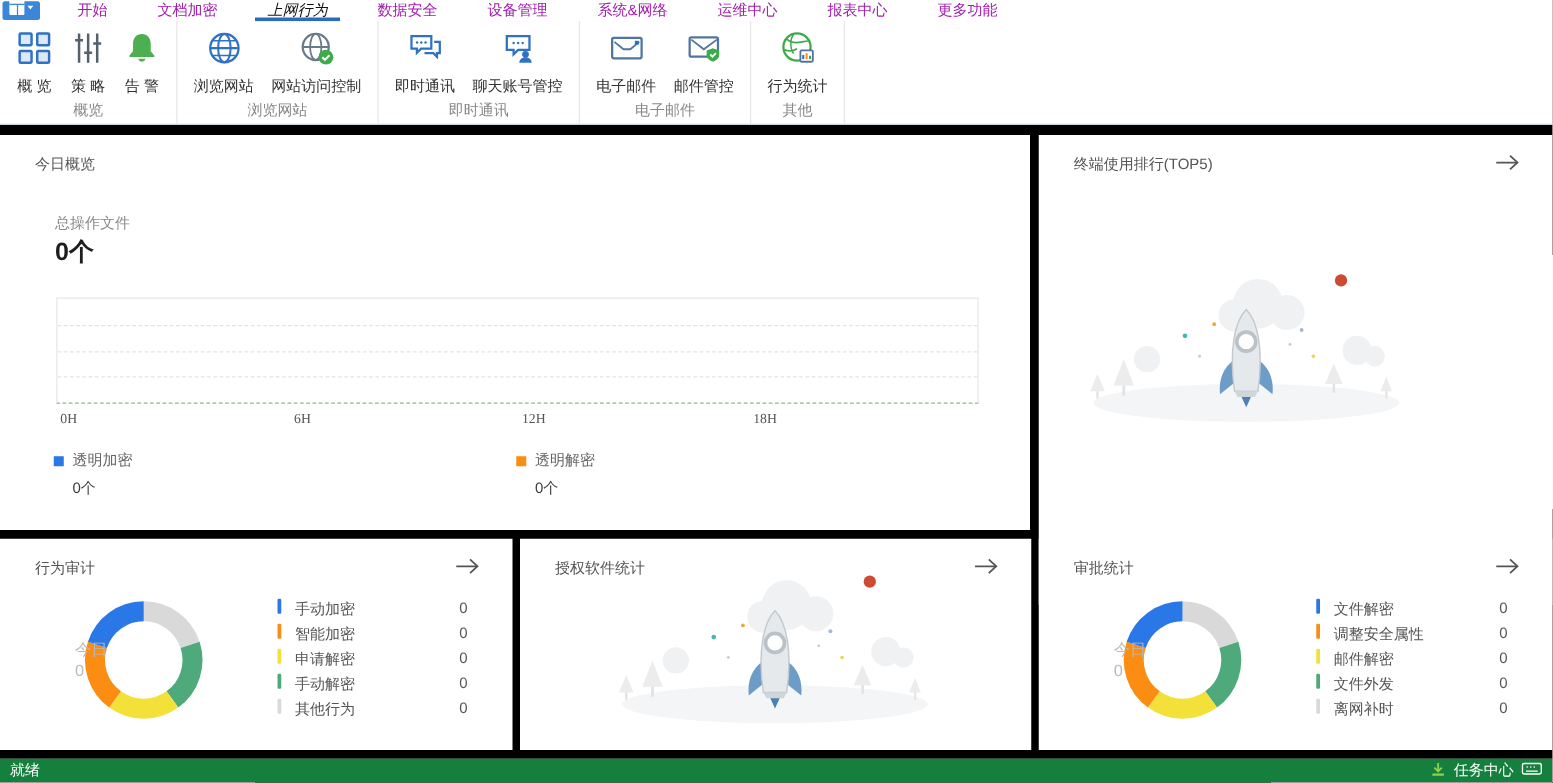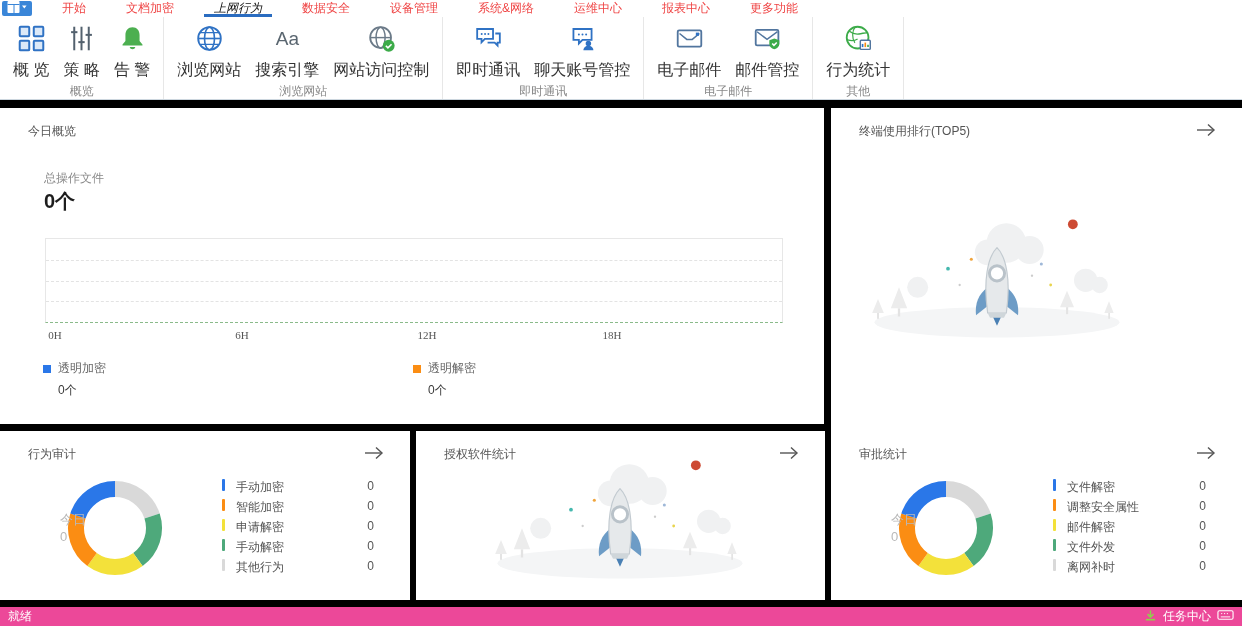--- a/index.html
+++ b/index.html
@@ -6,33 +6,33 @@
   html,body { width:1242px; height:626px; overflow:hidden; background:#eef0f1;
     font-family:"Liberation Sans","DejaVu Sans",sans-serif; }
   .app { position:relative; width:1242px; height:626px; }
 
   
   .menubar { position:absolute; left:0; top:0; right:0; height:17px; background:#fff;
     display:flex; align-items:center; }
   .app-menu-button { width:30px; height:15px; margin:1px 0 1px 2px; background:#3a86d8;
     border-radius:2px; display:flex; align-items:center; justify-content:center; cursor:pointer; }
   .tabs { display:flex; align-items:flex-start; height:17px; margin-left:20px; }
-  .tab { font-size:12px; color:#ef4444; padding:1px 10px 1px; margin-right:20px; height:17px;
+  .tab { font-size:12px; color:#a21caf; padding:1px 10px 1px; margin-right:20px; height:17px;
     line-height:14px; border-bottom:3px solid transparent; white-space:nowrap; cursor:pointer; }
   .tab.selected { border-bottom-color:#2a6cc0; color:#111;font-style:italic; }
 
   
   .ribbon { position:absolute; left:0; top:17px; right:0; height:83px; background:#fff;
     border-bottom:1px solid #ccd6de; display:flex; }
   .rgroup { display:flex; flex-direction:column; border-right:1px solid #e7e7e7; padding:0 6px; }
   .rbuttons { display:flex; flex:1; align-items:flex-start; }
   .rbtn { display:flex; flex-direction:column; align-items:center; padding:7px 7px 0;
     cursor:pointer; }
   .rbtn svg { width:29px; height:29px; }
-  .rbtn .rlabel { font-size:16px; color:#333; margin-top:3px; white-space:nowrap; }
+  .rbtn .rlabel { font-size:12px; color:#333; margin-top:3px; white-space:nowrap; }
   .rgroup-label { text-align:center; font-size:12px; color:#888; padding:2px 0 6px; }
 
   
   .main { position:absolute; left:0; top:100px; right:0; height:507px; background:#000000; }
   .card { position:absolute; background:#fff; }
   .card-title { position:absolute; left:28px; top:15px; font-size:12px; color:#555; }
   .card-arrow { position:absolute; right:26px; top:15px; cursor:pointer; }
 
   .card-today    { left:0;     top:8px;   width:824px; height:316px; }
   .card-terminal { left:831px; top:8px;   width:411px; height:376px; }
@@ -61,21 +61,21 @@
     font-size:13px; line-height:17px; pointer-events:none; }
   .dlegend { position:absolute; left:222px; right:36px; top:48px; }
   .dlegend-row { display:flex; align-items:flex-start; height:20px; }
   .dmark { width:3px; height:12px; border-radius:1px; margin-right:11px; flex:0 0 3px; }
   .dlabel { font-size:12px; color:#555; white-space:nowrap; }
   .dvalue { margin-left:auto; font-size:12px; color:#555; }
 
   .illu { position:absolute; }
 
   
-  .statusbar { position:absolute; left:0; right:0; bottom:0; height:19px; background:#ec4899;
+  .statusbar { position:absolute; left:0; right:0; bottom:0; height:19px; background:#15803d;
     color:#fff; display:flex; align-items:center; font-size:12px; padding:0 8px; }
   .sb-right { margin-left:auto; display:flex; align-items:center; gap:6px; }
   .sb-task { cursor:pointer; }
 </style>
 </head>
 <body>
 
 <div class="app">
 
   <div class="menubar">
@@ -140,26 +140,20 @@
       <div class="rgroup">
         <div class="rbuttons">
           <div class="rbtn">
             <span><svg viewBox="0 0 32 32" fill="none" stroke="#2f72c4" stroke-width="2">
                 <circle cx="16" cy="16" r="12.5"></circle>
                 <ellipse cx="16" cy="16" rx="5.5" ry="12.5" stroke-width="1.8"></ellipse>
                 <line x1="3.5" y1="16" x2="28.5" y2="16" stroke-width="1.8"></line>
                 <path d="M6 9.5h20M6 22.5h20" stroke-width="1.5"></path>
               </svg></span>
             <span class="rlabel">浏览网站</span>
-          </div>
-          <div class="rbtn">
-            <span><svg viewBox="0 0 32 32">
-                <text x="16" y="23" text-anchor="middle" font-size="21" fill="#5a6670" font-family="Liberation Sans, sans-serif">Aa</text>
-              </svg></span>
-            <span class="rlabel">搜索引擎</span>
           </div>
           <div class="rbtn">
             <span><svg viewBox="0 0 32 32" fill="none">
                 <circle cx="15" cy="15" r="11.5" stroke="#6b7a88" stroke-width="2"></circle>
                 <ellipse cx="15" cy="15" rx="5" ry="11.5" stroke="#6b7a88" stroke-width="1.6"></ellipse>
                 <line x1="3.5" y1="15" x2="26.5" y2="15" stroke="#6b7a88" stroke-width="1.6"></line>
                 <circle cx="24" cy="24" r="6.5" fill="#3cab49"></circle>
                 <path d="M20.8 24l2.3 2.3 4-4" stroke="#fff" stroke-width="1.8" fill="none"></path>
               </svg></span>
             <span class="rlabel">网站访问控制</span>

